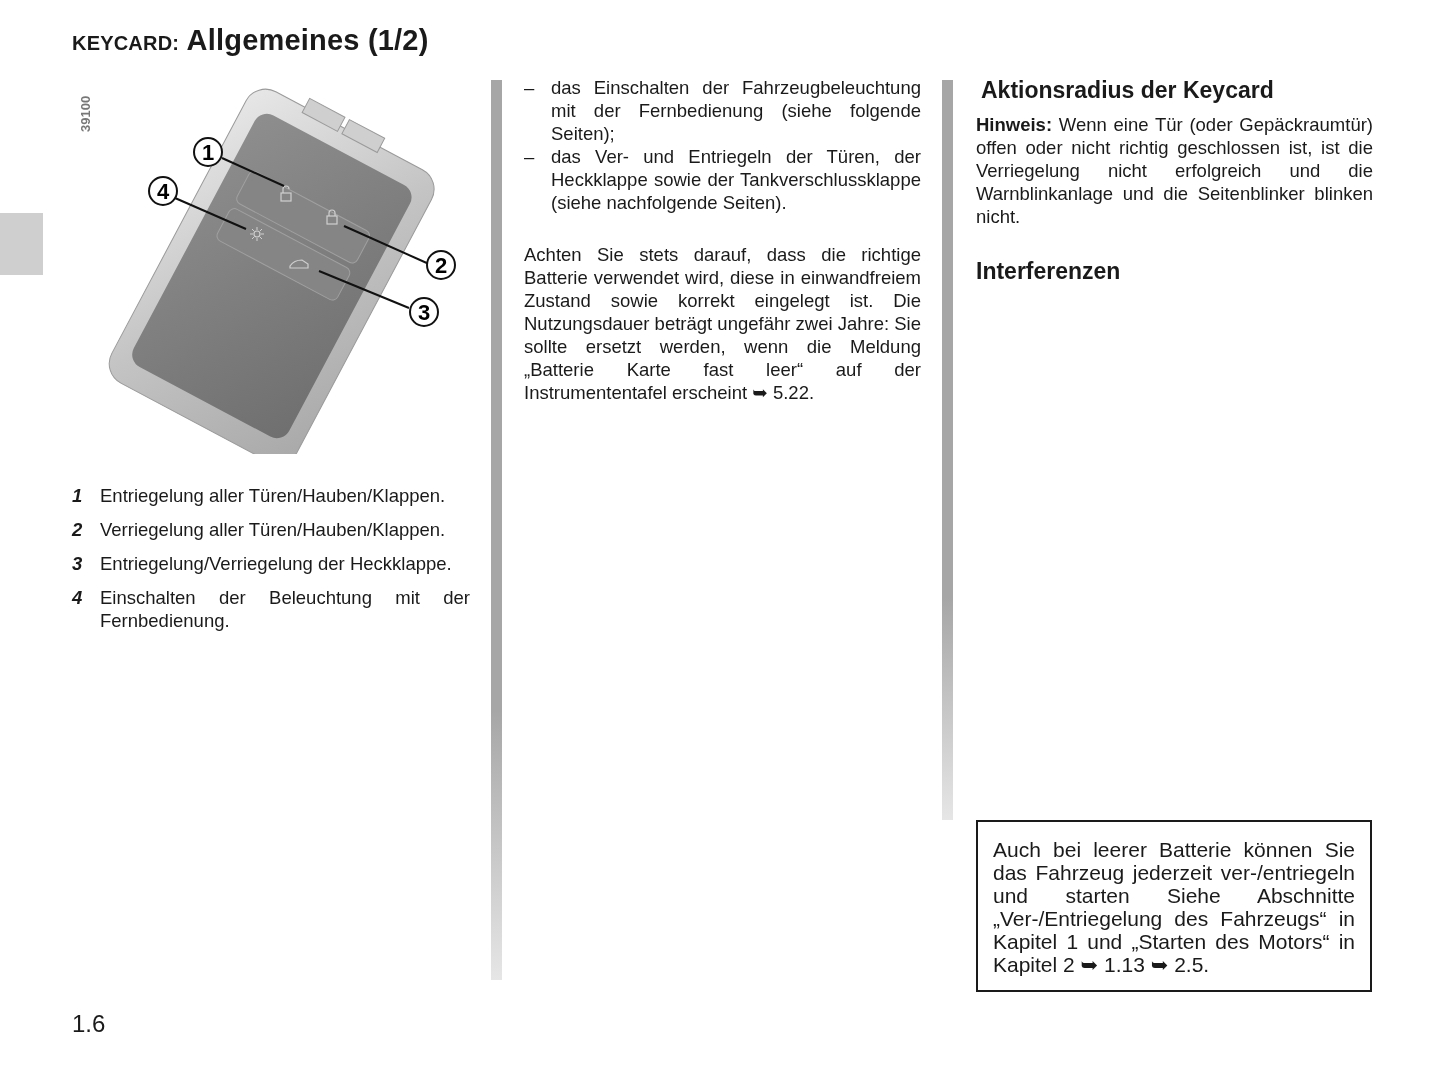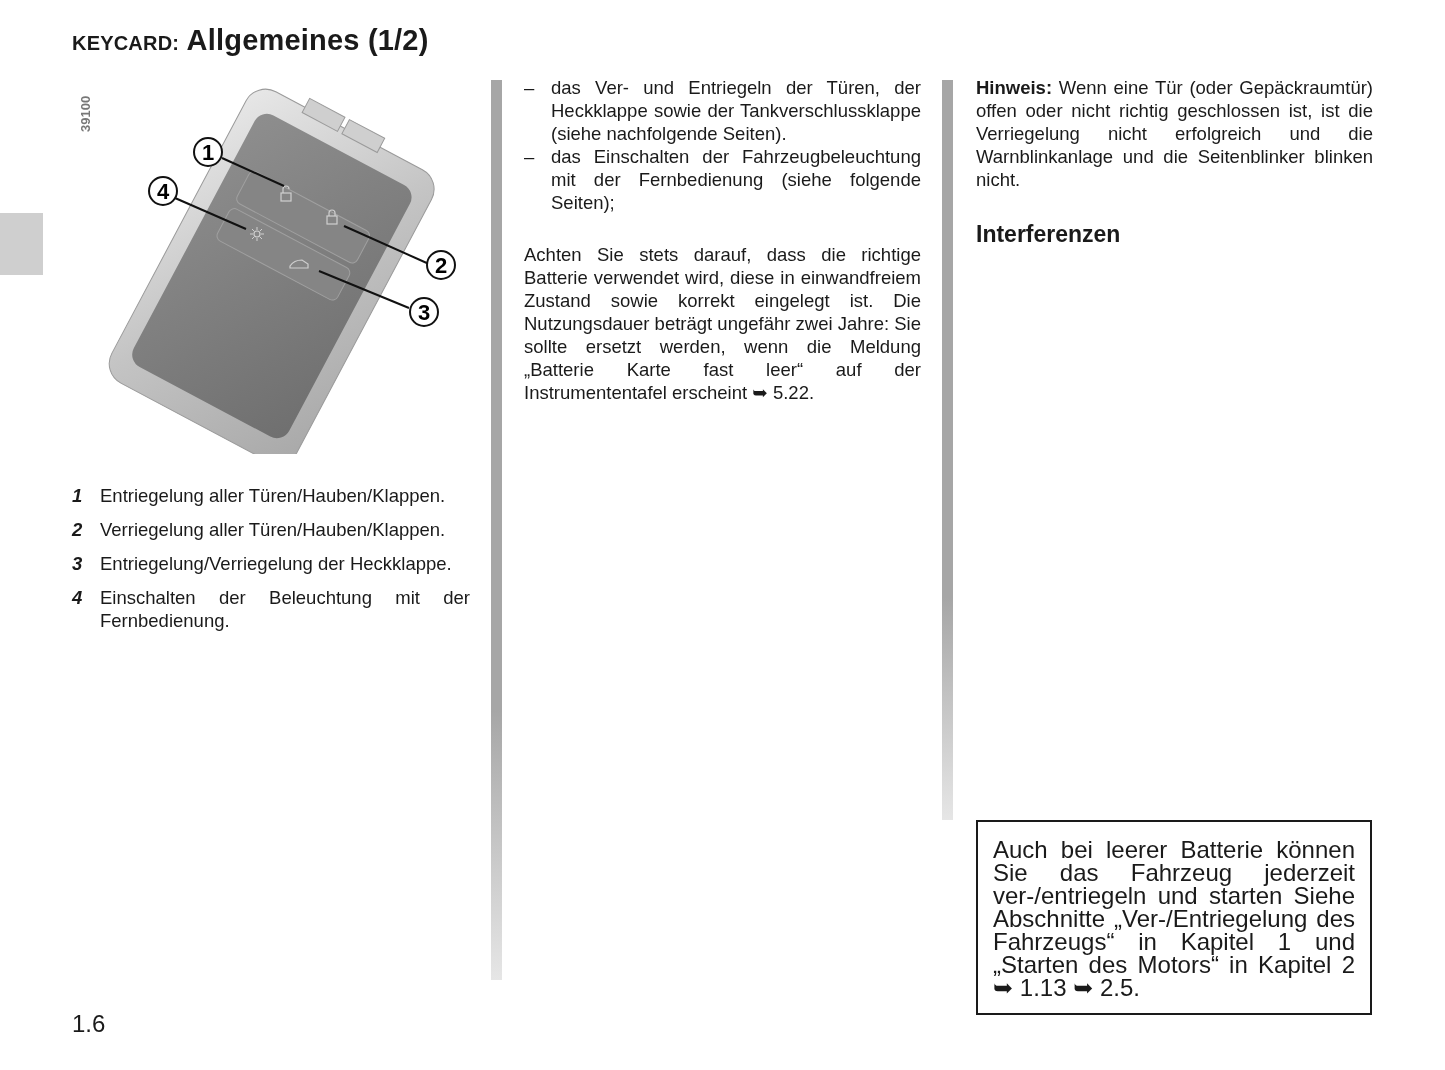--- a/index.html
+++ b/index.html
@@ -29,21 +29,21 @@
   .col2 { left: 524px; top: 76px; width: 397px; }
   .col3 { left: 976px; top: 76px; width: 397px; }
   h2 { font-size: 23px; font-weight: bold; margin: 0 0 9px 0; line-height: 28px; }
   .col3 h2.first { margin-left: 5px; }
   p { margin: 0 0 10px 0; text-align: justify; }
   ul.dash { list-style: none; margin: 0; padding: 0; }
   ul.dash li { position: relative; padding-left: 27px; text-align: justify; }
   ul.dash li::before { content: "–"; position: absolute; left: 0; }
   .sect { margin-top: 29px; }
   .box { position: absolute; left: 976px; top: 820px; width: 362px; border: 2px solid #1a1a1a;
-         padding: 16px 15px 14px 15px; font-size: 24px; line-height: 23px; text-align: justify; }
+         padding: 16px 15px 14px 15px; font-size: 21px; line-height: 23px; text-align: justify; }
   b.inl { font-weight: bold; }
 </style>
 </head>
 <body>
 
 <div class="title">
   <span class="t1">KEYCARD:</span>
   <span class="t2">Allgemeines (1/2)</span>
 </div>
 
@@ -129,29 +129,30 @@
     <span class="legend-num">4</span>
     <span class="legend-text">Einschalten der Beleuchtung mit der Fernbedienung.</span>
   </div>
 </div>
 
 <div class="sep sep1"></div>
 <div class="sep sep2"></div>
 
 <div class="col col2">
   <ul class="dash">
+    <li>das Einschalten der Fahrzeugbeleuchtung mit der Fernbedienung (siehe folgende Seiten);</li>
     <li>das Ver- und Entriegeln der Türen, der Heckklappe sowie der Tankverschlussklappe (siehe nachfolgende Seiten).</li>
-    <li>das Einschalten der Fahrzeugbeleuchtung mit der Fernbedienung (siehe folgende Seiten);</li>
   </ul>
   <div class="sect">
     <p>Achten Sie stets darauf, dass die richtige Batterie verwendet wird, diese in einwandfreiem Zustand sowie korrekt eingelegt ist. Die Nutzungsdauer beträgt ungefähr zwei Jahre: Sie sollte ersetzt werden, wenn die Meldung „Batterie Karte fast leer“ auf der Instrumententafel erscheint ➥ 5.22.</p>
   </div>
 </div>
 
 <div class="col col3">
+  <h2 class="first">Aktionsradius der Keycard</h2>
   <p><b class="inl">Hinweis:</b><span> Wenn eine Tür (oder Gepäckraumtür) offen oder nicht richtig geschlossen ist, ist die Verriegelung nicht erfolgreich und die Warnblinkanlage und die Seitenblinker blinken nicht.</span></p>
   <div class="sect">
     <h2>Interferenzen</h2>
   </div>
 </div>
 
 <div class="box">Auch bei leerer Batterie können Sie das Fahrzeug jederzeit ver-/entriegeln und starten Siehe Abschnitte „Ver-/Entriegelung des Fahrzeugs“ in Kapitel 1 und „Starten des Motors“ in Kapitel 2 ➥ 1.13 ➥ 2.5.</div>
 
 <div class="page-num">1.6</div>
 

